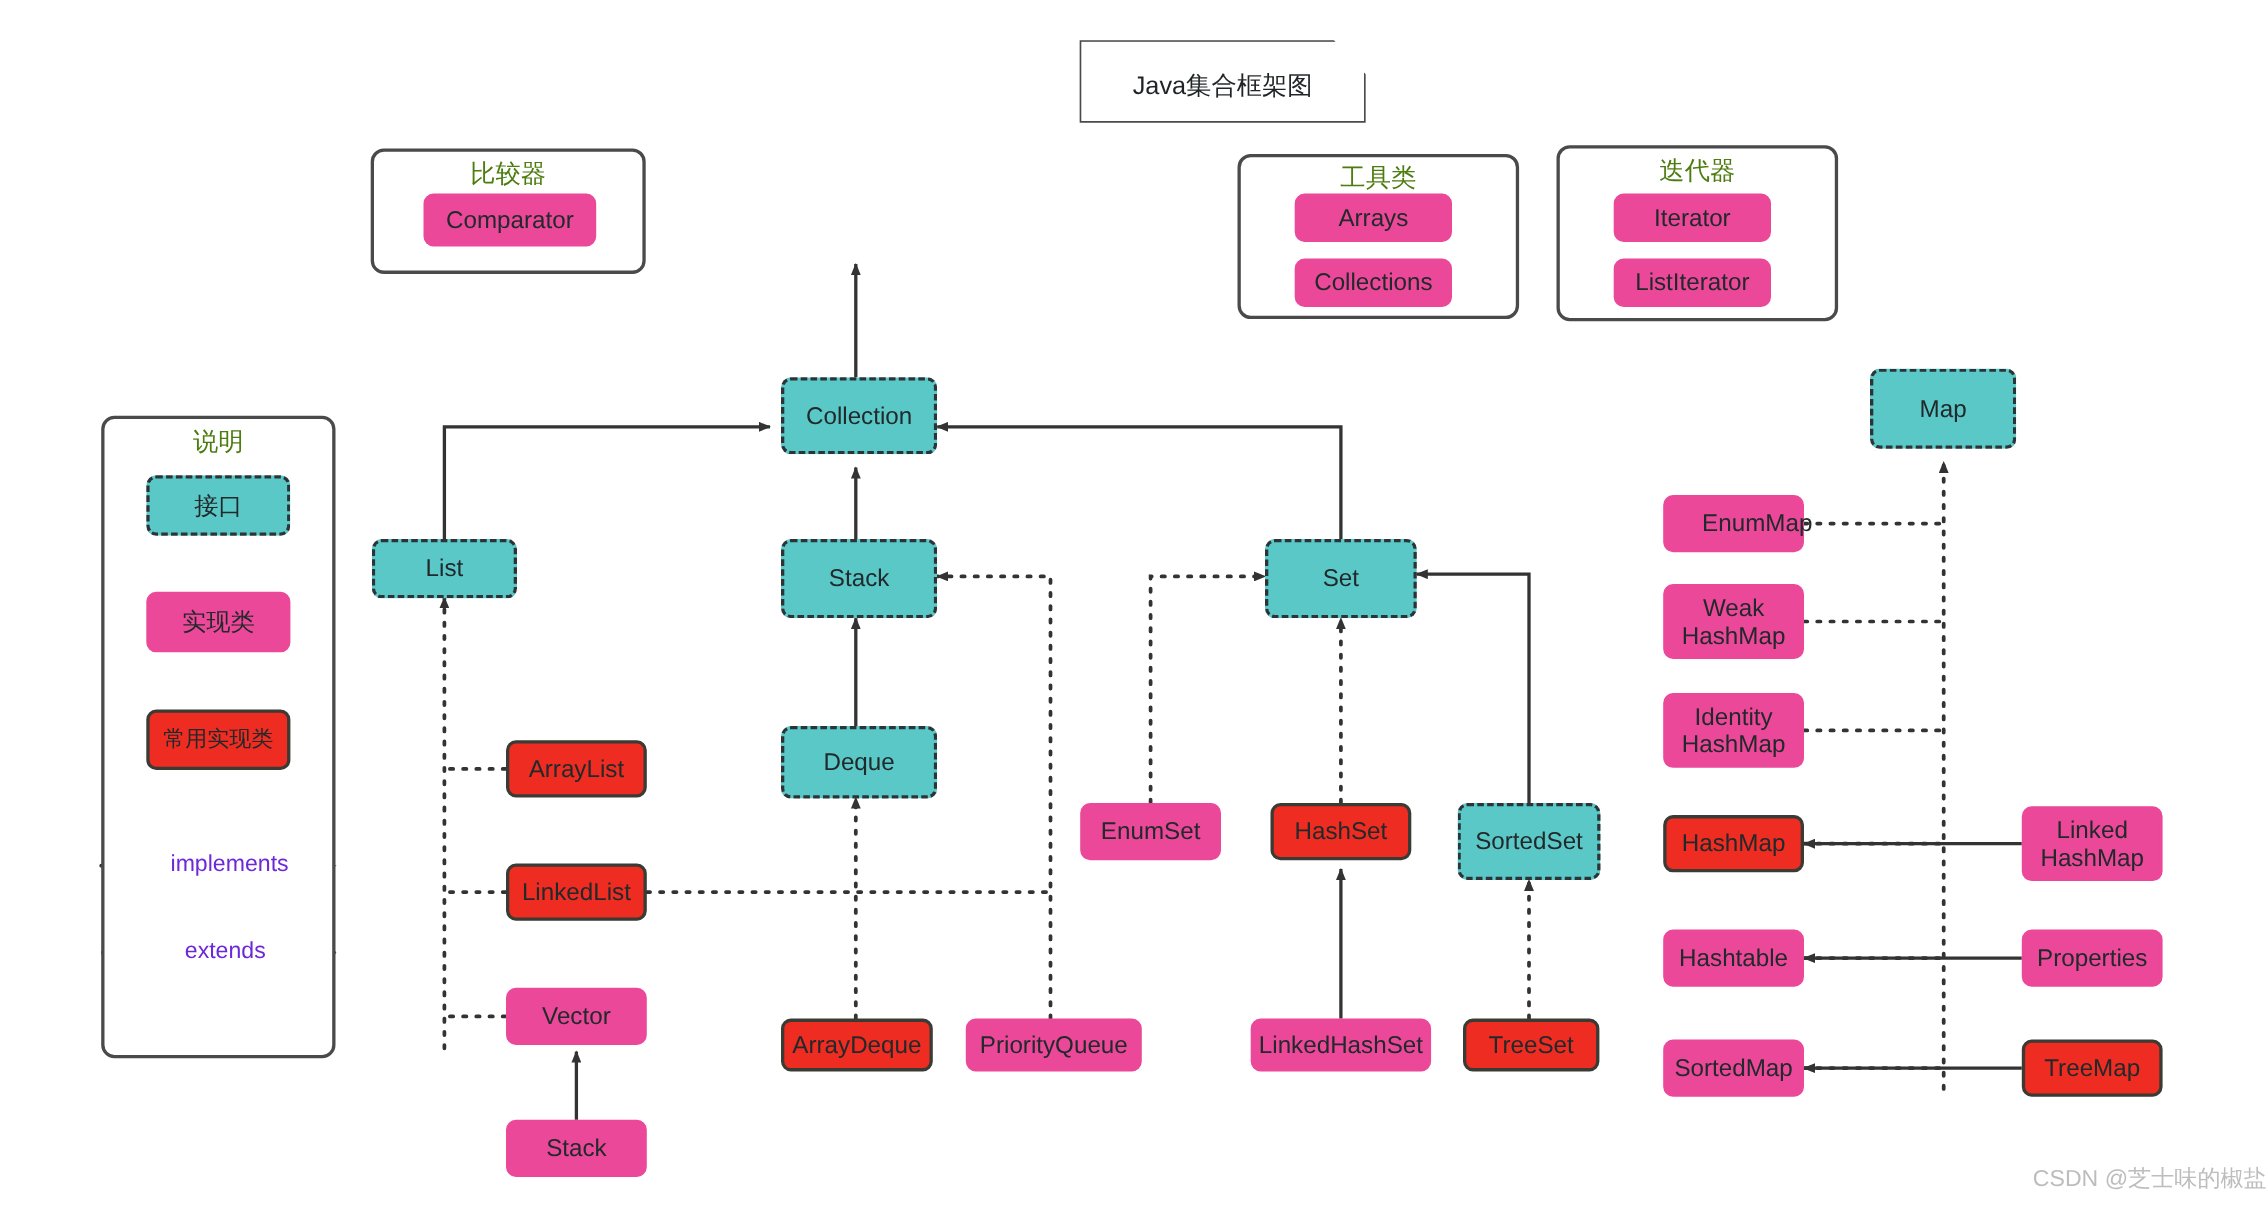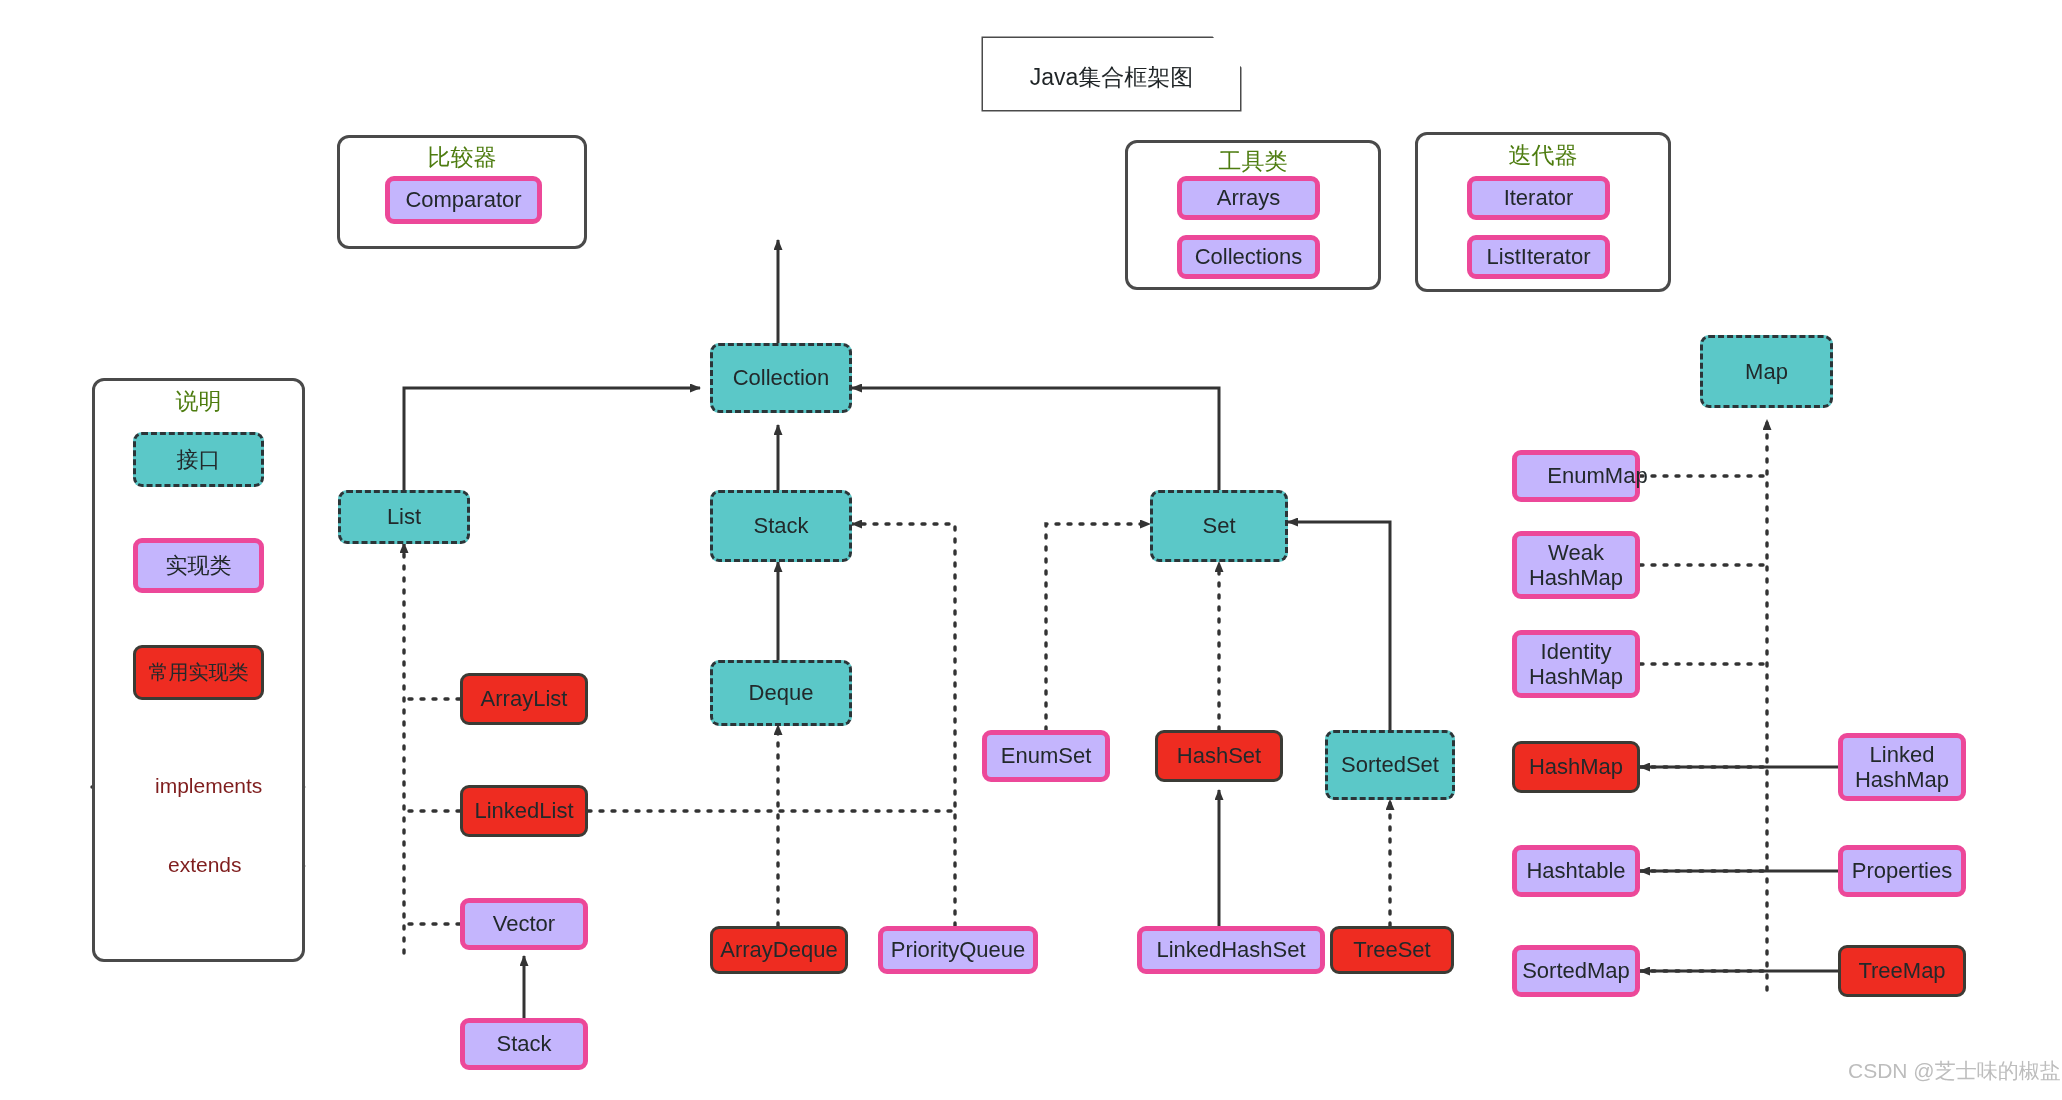--- a/index.html
+++ b/index.html
@@ -34,22 +34,22 @@
     font-size: 22px;
     line-height: 1.15;
     white-space: pre-line;
     z-index: 3;
   }
   .iface {
     background: #5BC8C8;
     border: 3px dashed #2b3538;
   }
   .impl {
-    background: #c4b5fd;
-    border: 5px solid #ec4899;
+    background: #ec4899;
+    border: 3px solid #ec4899;
   }
   .common {
     background: #EE2C21;
     border: 3px solid #3b3b35;
   }
   .group {
     position: absolute;
     box-sizing: border-box;
     background: #ffffff;
     border: 3px solid #4a4a4a;
@@ -74,21 +74,21 @@
   .note-label {
     position: absolute;
     width: 100%;
     text-align: center;
     font-size: 23px;
     color: #1f2426;
   }
   .legend-line-label {
     position: absolute;
     font-size: 21px;
-    color: #7f1d1d;
+    color: #6d28d9;
     background: #ffffff;
     padding: 0 5px;
     z-index: 4;
   }
   .watermark {
     position: absolute;
     font-size: 21px;
     color: #bdbdbd;
     white-space: nowrap;
     z-index: 5;
@@ -206,21 +206,21 @@
   <div class="node common" style="left:460px; top:785px; width:128px; height:52px;">LinkedList</div>
   <div class="node impl" style="left:460px; top:898px; width:128px; height:52px;">Vector</div>
   <div class="node impl" style="left:460px; top:1018px; width:128px; height:52px;">Stack</div>
 
   <div class="node common" style="left:710px; top:926px; width:138px; height:48px;">ArrayDeque</div>
   <div class="node impl" style="left:878px; top:926px; width:160px; height:48px;">PriorityQueue</div>
 
   <div class="node impl" style="left:982px; top:730px; width:128px; height:52px;">EnumSet</div>
   <div class="node common" style="left:1155px; top:730px; width:128px; height:52px;">HashSet</div>
   <div class="node iface" style="left:1325px; top:730px; width:130px; height:70px;">SortedSet</div>
-  <div class="node impl" style="left:1137px; top:926px; width:188px; height:48px;">LinkedHashSet</div>
+  <div class="node impl" style="left:1137px; top:926px; width:164px; height:48px;">LinkedHashSet</div>
   <div class="node common" style="left:1330px; top:926px; width:124px; height:48px;">TreeSet</div>
 
   <div class="node impl" style="left:1512px; top:450px; width:128px; height:52px;padding-left:43px;">EnumMap</div>
   <div class="node impl" style="left:1512px; top:531px; width:128px; height:68px;">Weak
 HashMap</div>
   <div class="node impl" style="left:1512px; top:630px; width:128px; height:68px;">Identity
 HashMap</div>
   <div class="node common" style="left:1512px; top:741px; width:128px; height:52px;">HashMap</div>
   <div class="node impl" style="left:1512px; top:845px; width:128px; height:52px;">Hashtable</div>
   <div class="node impl" style="left:1512px; top:945px; width:128px; height:52px;">SortedMap</div>

